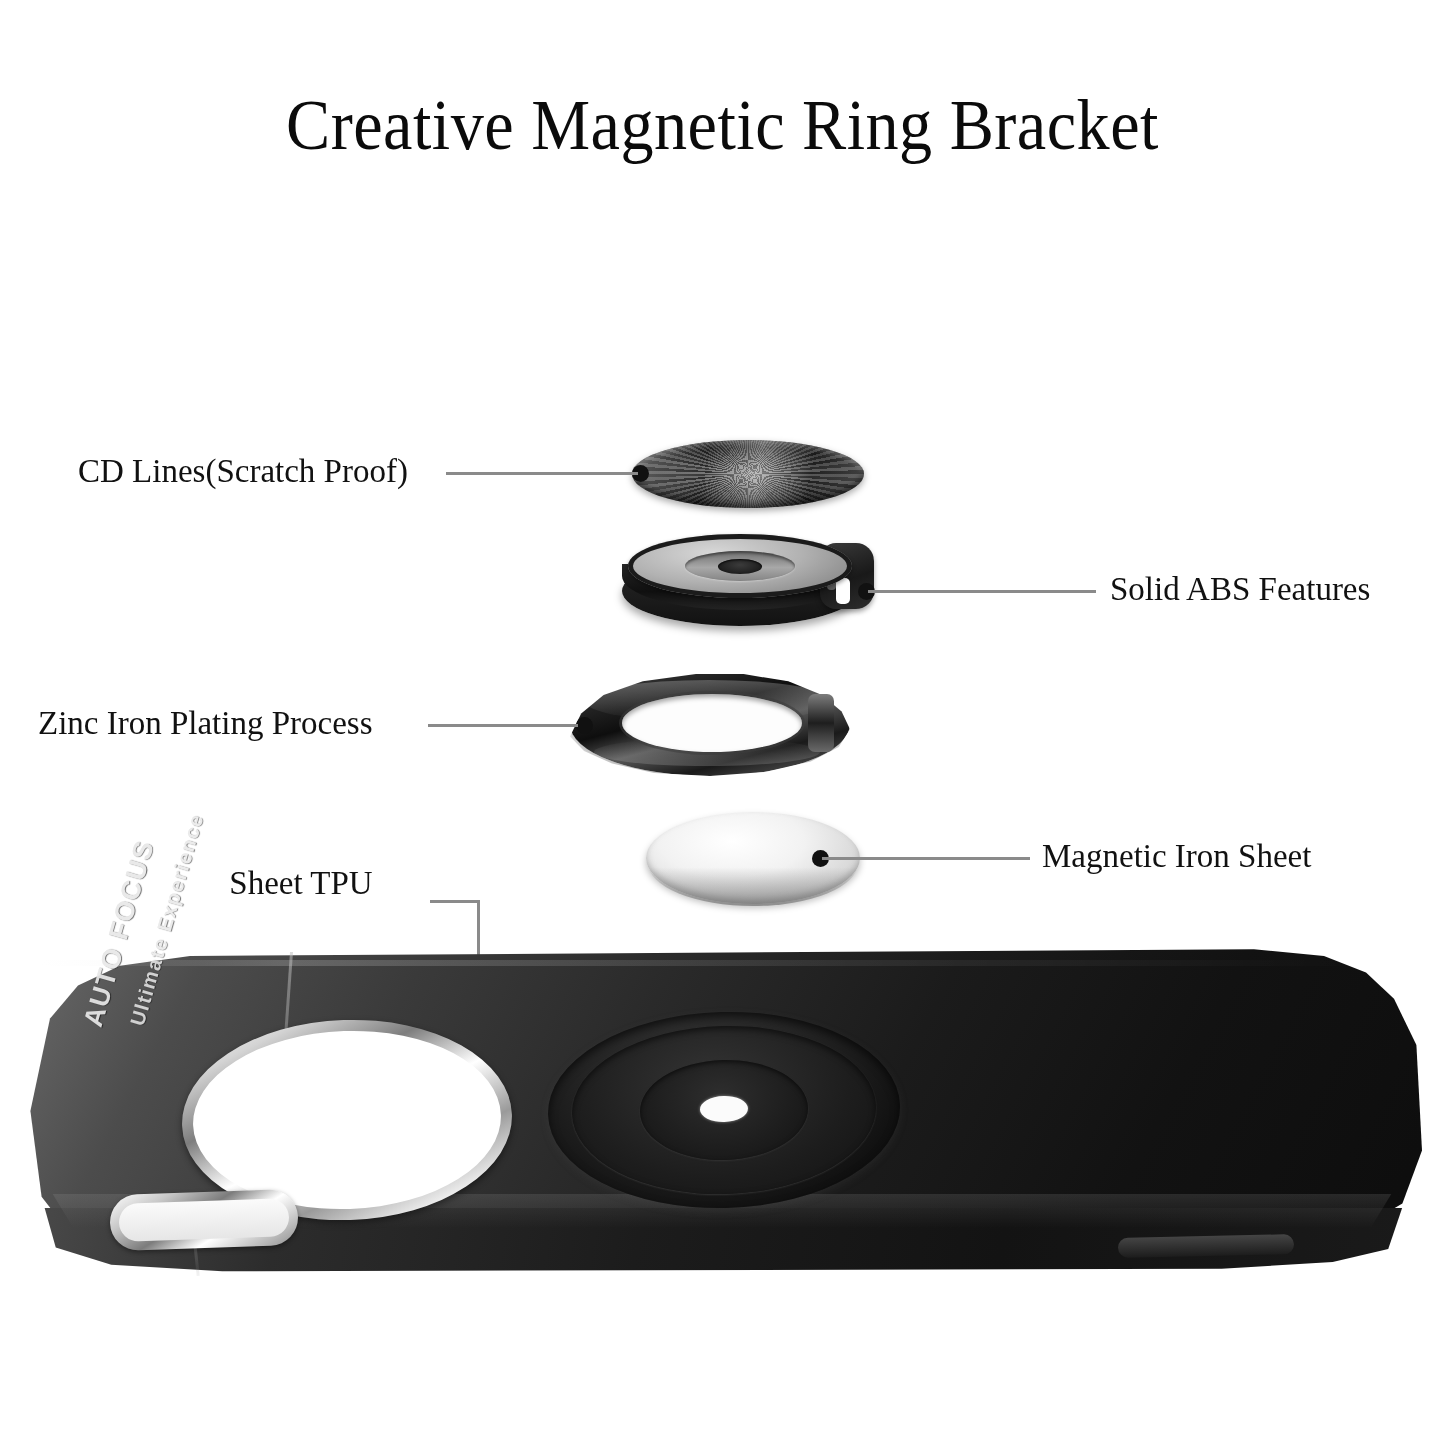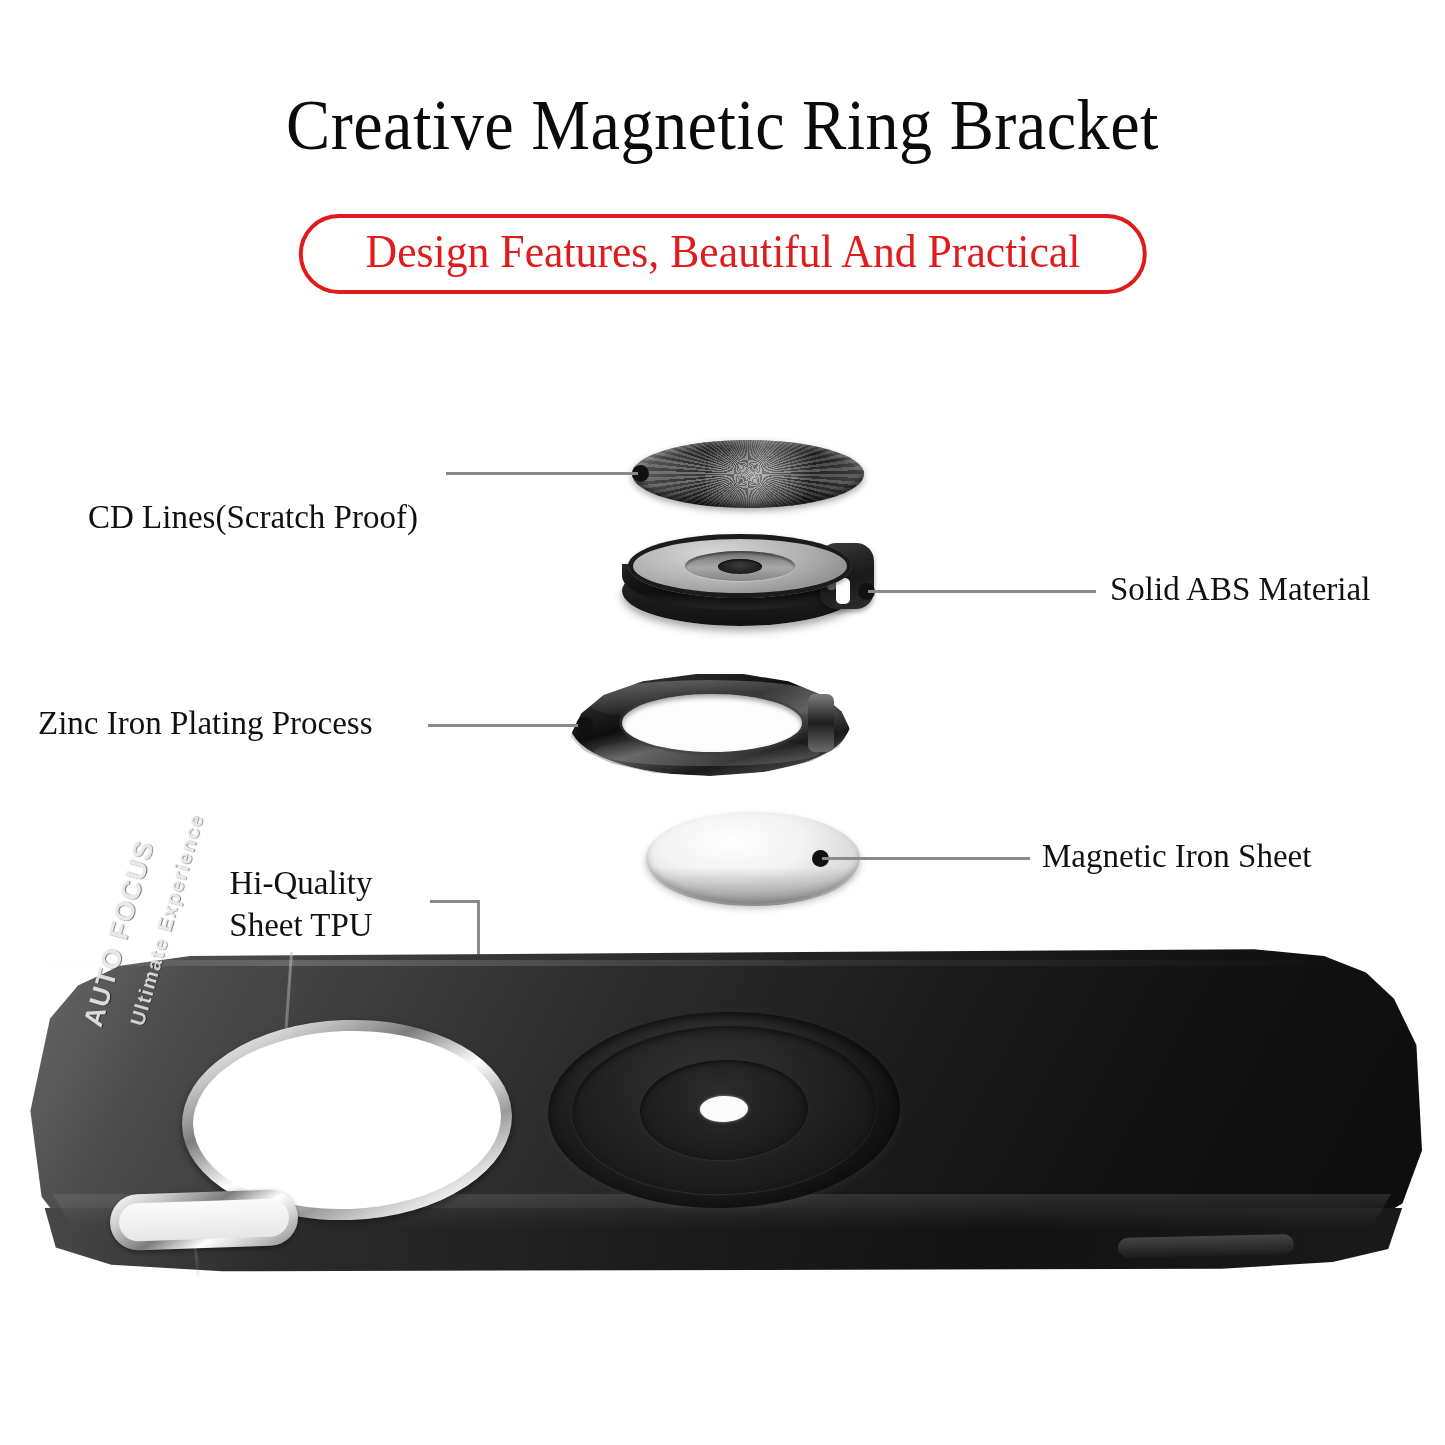--- a/index.html
+++ b/index.html
@@ -248,47 +248,44 @@
     transform:rotate(-74deg);transform-origin:0 0;white-space:nowrap;opacity:.85;
   }
 </style>
 </head>
 <body>
 
 <div id="stage">
 
   <div class="title">Creative Magnetic Ring Bracket</div>
 
-  <div class="subtitle-wrap">
-    <div class="subtitle">Design Features, Beautiful And Practical</div>
-  </div>
 
   <div class="part" style="left:632px;top:440px;">
     <div class="cd-disc">
       <div class="cd-disc-shade"></div>
       <div class="cd-disc-rim"></div>
     </div>
   </div>
   <div class="anchor-dot" style="left:632px;top:465px;"></div>
   <div class="leader" style="left:446px;top:472px;width:192px;"></div>
-  <div class="callout" style="left:88px;top:450px;margin-top:46px;">CD Lines(Scratch Proof)</div>
+  <div class="callout" style="left:78px;top:450px;">CD Lines(Scratch Proof)</div>
 
   <div class="part" style="left:622px;top:534px;width:260px;height:100px;">
     <div class="abs-body"></div>
     <div class="abs-skirt"></div>
     <div class="abs-tab"></div>
     <div class="abs-notch2"></div>
     <div class="abs-notch"></div>
     <div class="abs-top"></div>
     <div class="abs-ring"></div>
     <div class="abs-hole"></div>
   </div>
   <div class="anchor-dot" style="left:858px;top:583px;"></div>
   <div class="leader" style="left:868px;top:590px;width:228px;"></div>
-  <div class="callout" style="left:1110px;top:568px;">Solid ABS Material</div>
+  <div class="callout" style="left:1110px;top:568px;">Solid ABS Features</div>
 
   <div class="part" style="left:570px;top:672px;width:290px;height:112px;">
     <div class="zinc-outer"></div>
     <div class="zinc-gloss"></div>
     <div class="zinc-gloss2"></div>
     <div class="zinc-inner"></div>
     <div class="zinc-hinge"></div>
   </div>
   <div class="anchor-dot" style="left:576px;top:717px;"></div>
   <div class="leader" style="left:428px;top:724px;width:150px;"></div>
@@ -297,21 +294,20 @@
   <div class="part" style="left:646px;top:812px;">
     <div class="iron">
       <div class="iron-edge"></div>
     </div>
   </div>
   <div class="anchor-dot" style="left:812px;top:850px;"></div>
   <div class="leader" style="left:822px;top:857px;width:208px;"></div>
   <div class="callout" style="left:1042px;top:835px;">Magnetic Iron Sheet</div>
 
   <div class="callout two-line" style="left:186px;top:862px;width:230px;">
-    <div>Hi-Quality</div>
     <div>Sheet TPU</div>
   </div>
   <div class="leader" style="left:430px;top:900px;width:50px;"></div>
   <div class="leader-v" style="left:477px;top:900px;height:64px;"></div>
 
   <div class="case">
     <div class="case-body"></div>
     <div class="case-side"></div>
     <div class="case-rim"></div>
     <div class="case-edge-hi"></div>

